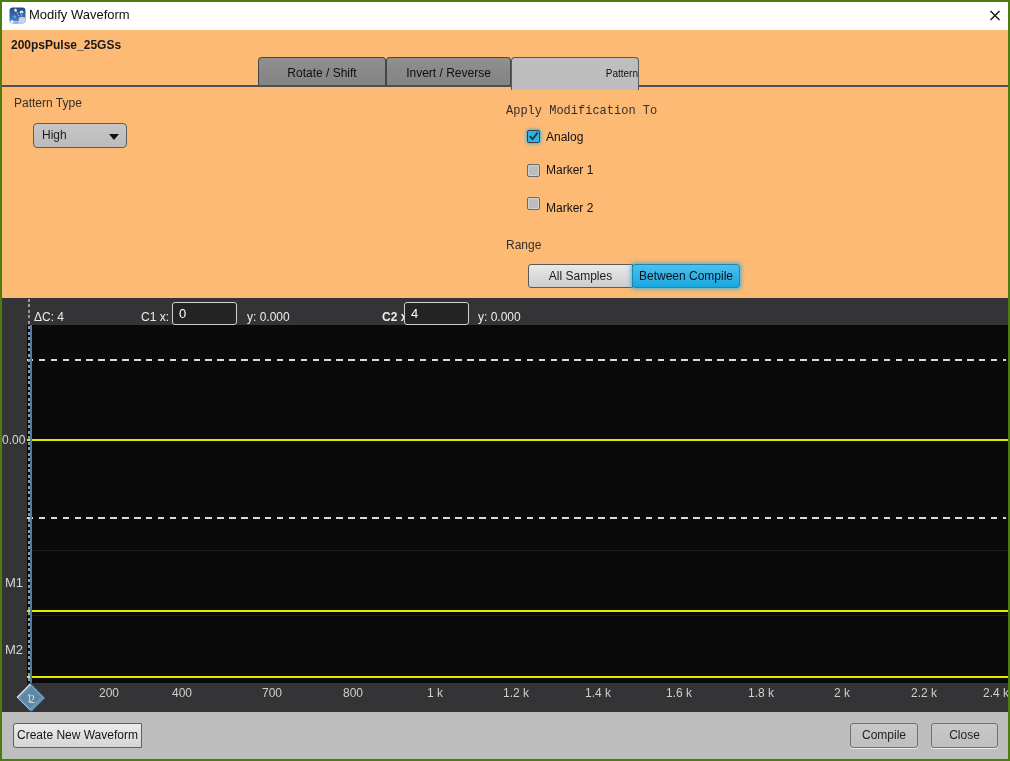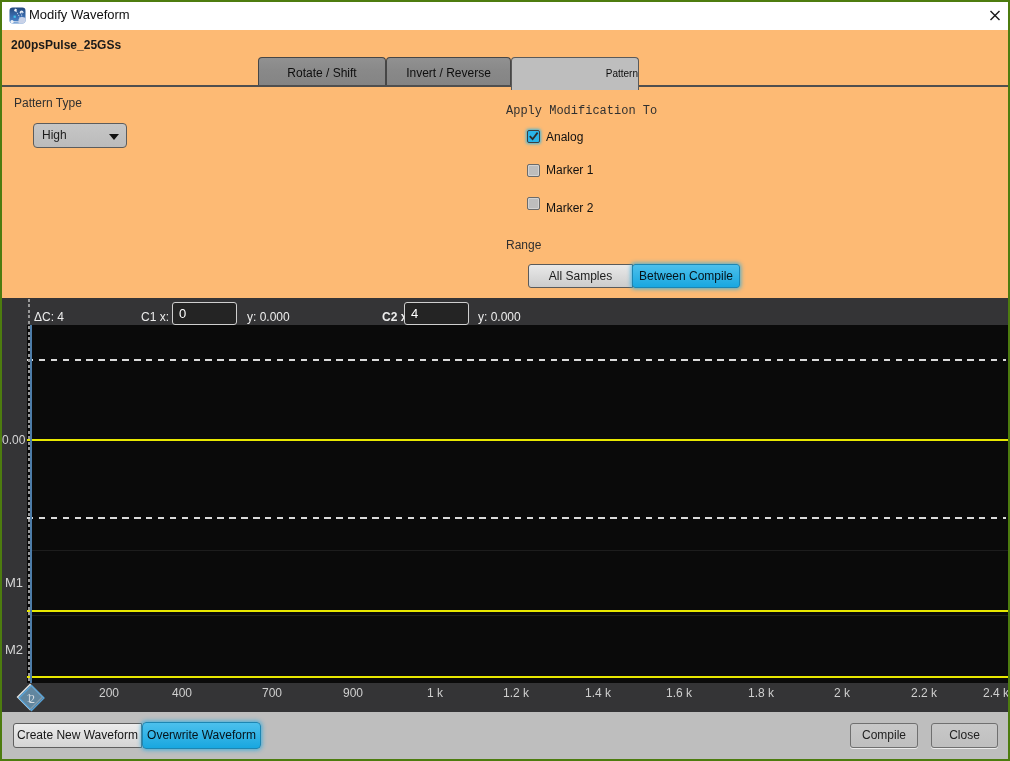--- a/index.html
+++ b/index.html
@@ -185,21 +185,21 @@
     <div class="hyel" style="top:351px;"></div>
     <div class="ylab" style="top:108px;">0.00</div>
     <div class="ylab" style="top:250px;font-size:13px;">M1</div>
     <div class="ylab" style="top:317px;font-size:13px;">M2</div>
   </div>
 
   <div id="axis" class="abs">
     <div class="xlab" style="left:107px;">200</div>
     <div class="xlab" style="left:180px;">400</div>
     <div class="xlab" style="left:270px;">700</div>
-    <div class="xlab" style="left:351px;">900</div>
+    <div class="xlab" style="left:351px;">800</div>
     <div class="xlab" style="left:433px;">1 k</div>
     <div class="xlab" style="left:514px;">1.2 k</div>
     <div class="xlab" style="left:596px;">1.4 k</div>
     <div class="xlab" style="left:677px;">1.6 k</div>
     <div class="xlab" style="left:759px;">1.8 k</div>
     <div class="xlab" style="left:840px;">2 k</div>
     <div class="xlab" style="left:922px;">2.2 k</div>
     <div class="xlab" style="left:994px;">2.4 k</div>
   </div>
 
@@ -208,17 +208,16 @@
 
   <svg class="abs" style="left:13px;top:680px;z-index:3;" width="34" height="31" viewBox="0 0 34 31">
     <polygon points="15,2.5 27.5,15 15,27.5 2.5,15" fill="#61869f" stroke="#e3e3e0" stroke-width="1.3"></polygon>
     <polygon points="16.5,3.5 29,16 16.5,28.5 4,16" fill="#61869f" fill-opacity="0.75" stroke="#57a3d9" stroke-width="1.3"></polygon>
     <text x="14.2" y="19.5" font-size="12" fill="#cdd5dc" text-anchor="middle" font-family="Liberation Serif, serif">1</text>
     <text x="17" y="21" font-size="12" fill="#d6dce2" text-anchor="middle" font-family="Liberation Serif, serif">2</text>
   </svg>
 
   <div id="bottombar" class="abs">
     <div class="btn-gray" style="left:11px;top:11px;width:129px;height:25px;line-height:23px;border-radius:3px 0 0 3px;">Create New Waveform</div>
-    <div class="btn-blue" style="left:140px;top:10px;width:119px;height:27px;line-height:25px;">Overwrite Waveform</div>
     <div class="btn-dlg" style="left:848px;top:11px;width:68px;height:25px;line-height:23px;">Compile</div>
     <div class="btn-dlg" style="left:929px;top:11px;width:67px;height:25px;line-height:23px;">Close</div>
   </div>
 </div>
 
 </body></html>

